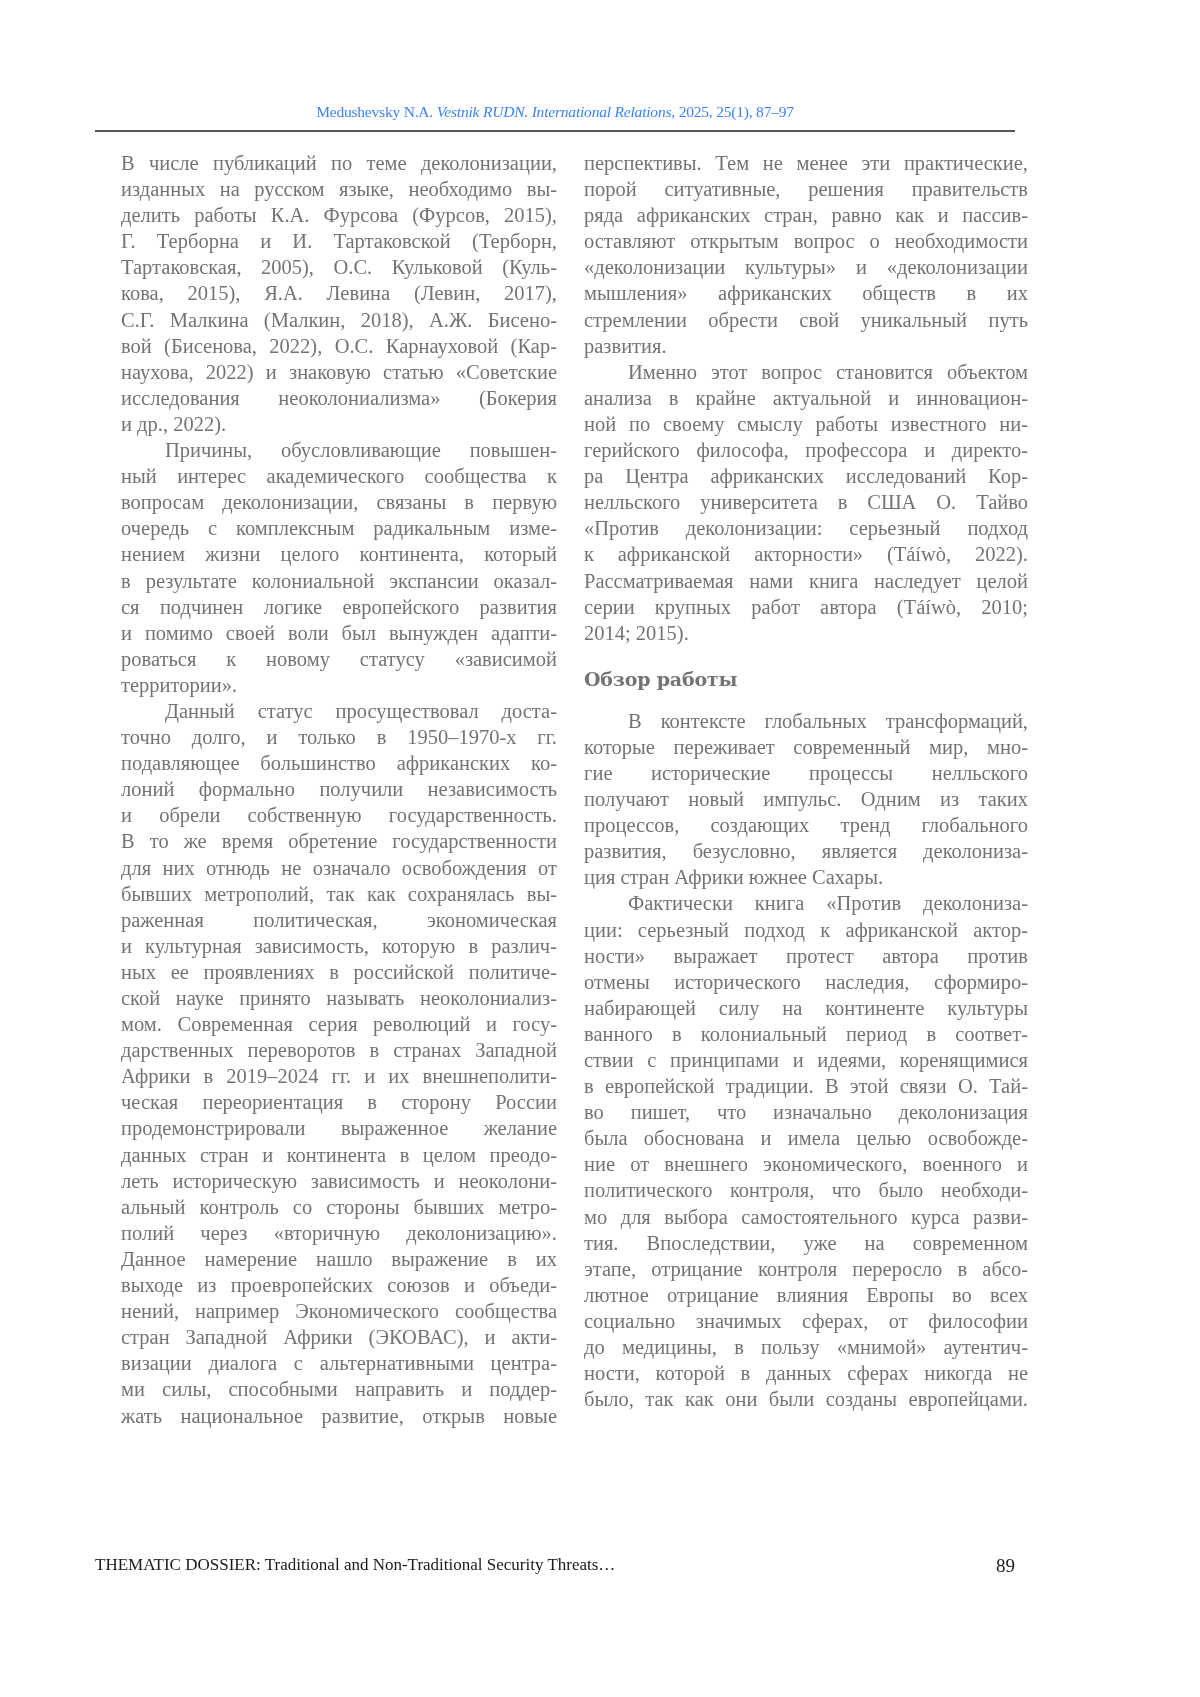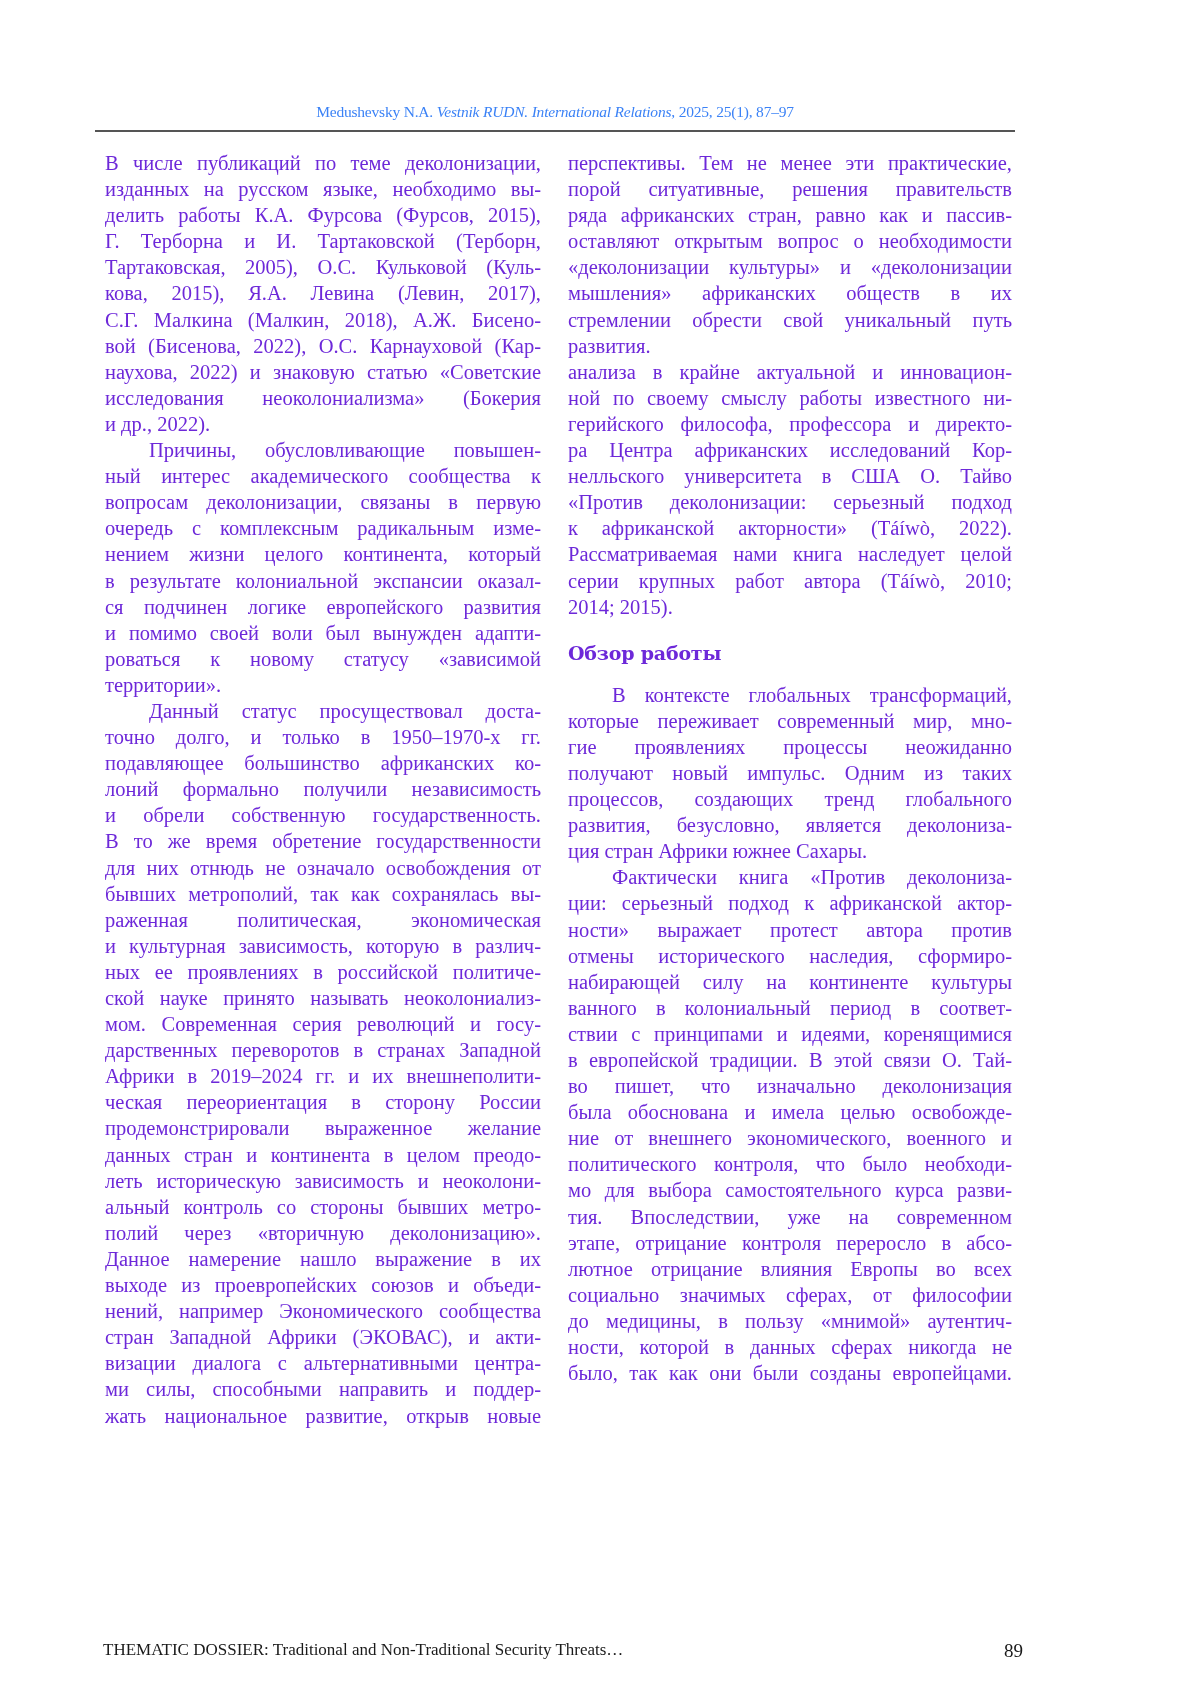--- a/index.html
+++ b/index.html
@@ -4,31 +4,31 @@
 <style>
   html, body { margin: 0; padding: 0; background: #ffffff; }
   body { width: 1200px; height: 1697px; position: relative; overflow: hidden;
          font-family: "Liberation Serif", serif; color: #111111; }
   .page { position: absolute; left: 0; top: 0; width: 1200px; height: 1697px; }
   .running-header { position: absolute; top: 103px; left: 95px; width: 920px;
          text-align: center; font-size: 15.5px; letter-spacing: -0.2px; color: #3b82f6; }
   .running-header .journal { font-style: italic; }
   .header-rule { position: absolute; top: 130px; left: 95px; width: 920px; height: 2px; background: #555555; }
   .col { position: absolute; top: 150px; font-size: 20.5px; line-height: 26.1px;
-         text-align: justify; hyphens: manual; color: #6d28d9; }
+         text-align: justify; hyphens: manual; color: #737373; margin-left: 16px; }
   .col.left { left: 105px; width: 436px; }
   .col.right { left: 568px; width: 444px; }
   .col p { margin: 0; }
   .line { display: block; text-align: justify; text-align-last: justify; white-space: nowrap; overflow: visible; }
   .line.last { text-align-last: left; }
   .line.first { padding-left: 44px; }
   .section-heading { font-family: "DejaVu Serif", serif; font-weight: bold; font-size: 19px;
          text-align: left; margin: 20px 0 16px 0; line-height: 26px; letter-spacing: -0.2px; }
-  .running-footer { position: absolute; top: 1640px; left: 95px; width: 920px;
-         font-size: 17px; color: #1a1a1a; display: flex; justify-content: space-between; margin-left: 8px; }
+  .running-footer { position: absolute; top: 1555px; left: 95px; width: 920px;
+         font-size: 17px; color: #1a1a1a; display: flex; justify-content: space-between; }
   .page-number { font-size: 19px; }
 </style>
 </head>
 <body>
 
 <div class="page">
 
   <div class="running-header">
     <span>Medushevsky N.A.</span>
     <span class="journal">Vestnik RUDN. International Relations</span><span>, 2025, 25(1), 87–97</span>
@@ -98,38 +98,39 @@
           <span class="line">перспективы. Тем не менее эти практические,</span>
           <span class="line">порой ситуативные, решения правительств</span>
           <span class="line">ряда африканских стран, равно как и пассив-</span>
           <span class="line">оставляют открытым вопрос о необходимости</span>
           <span class="line">«деколонизации культуры» и «деколонизации</span>
           <span class="line">мышления» африканских обществ в их</span>
           <span class="line">стремлении обрести свой уникальный путь</span>
           <span class="line last">развития.</span>
         </p>
         <p>
+          <span class="line first">Именно этот вопрос становится объектом</span>
           <span class="line">анализа в крайне актуальной и инновацион-</span>
           <span class="line">ной по своему смыслу работы известного ни-</span>
           <span class="line">герийского философа, профессора и директо-</span>
           <span class="line">ра Центра африканских исследований Кор-</span>
           <span class="line">нелльского университета в США О. Тайво</span>
           <span class="line">«Против деколонизации: серьезный подход</span>
           <span class="line">к африканской акторности» (Táíwò, 2022).</span>
           <span class="line">Рассматриваемая нами книга наследует целой</span>
           <span class="line">серии крупных работ автора (Táíwò, 2010;</span>
           <span class="line last">2014; 2015).</span>
         </p>
       </div>
     <div class="section-heading">Обзор работы</div>
     <div id="right-after">
         <p>
           <span class="line first">В контексте глобальных трансформаций,</span>
           <span class="line">которые переживает современный мир, мно-</span>
-          <span class="line">гие проявлениях процессы неожиданно</span>
+          <span class="line">гие исторические процессы нелльского</span>
           <span class="line">получают новый импульс. Одним из таких</span>
           <span class="line">процессов, создающих тренд глобального</span>
           <span class="line">развития, безусловно, является деколониза-</span>
           <span class="line last">ция стран Африки южнее Сахары.</span>
         </p>
         <p>
           <span class="line first">Фактически книга «Против деколониза-</span>
           <span class="line">ции: серьезный подход к африканской актор-</span>
           <span class="line">ности» выражает протест автора против</span>
           <span class="line">отмены исторического наследия, сформиро-</span>

